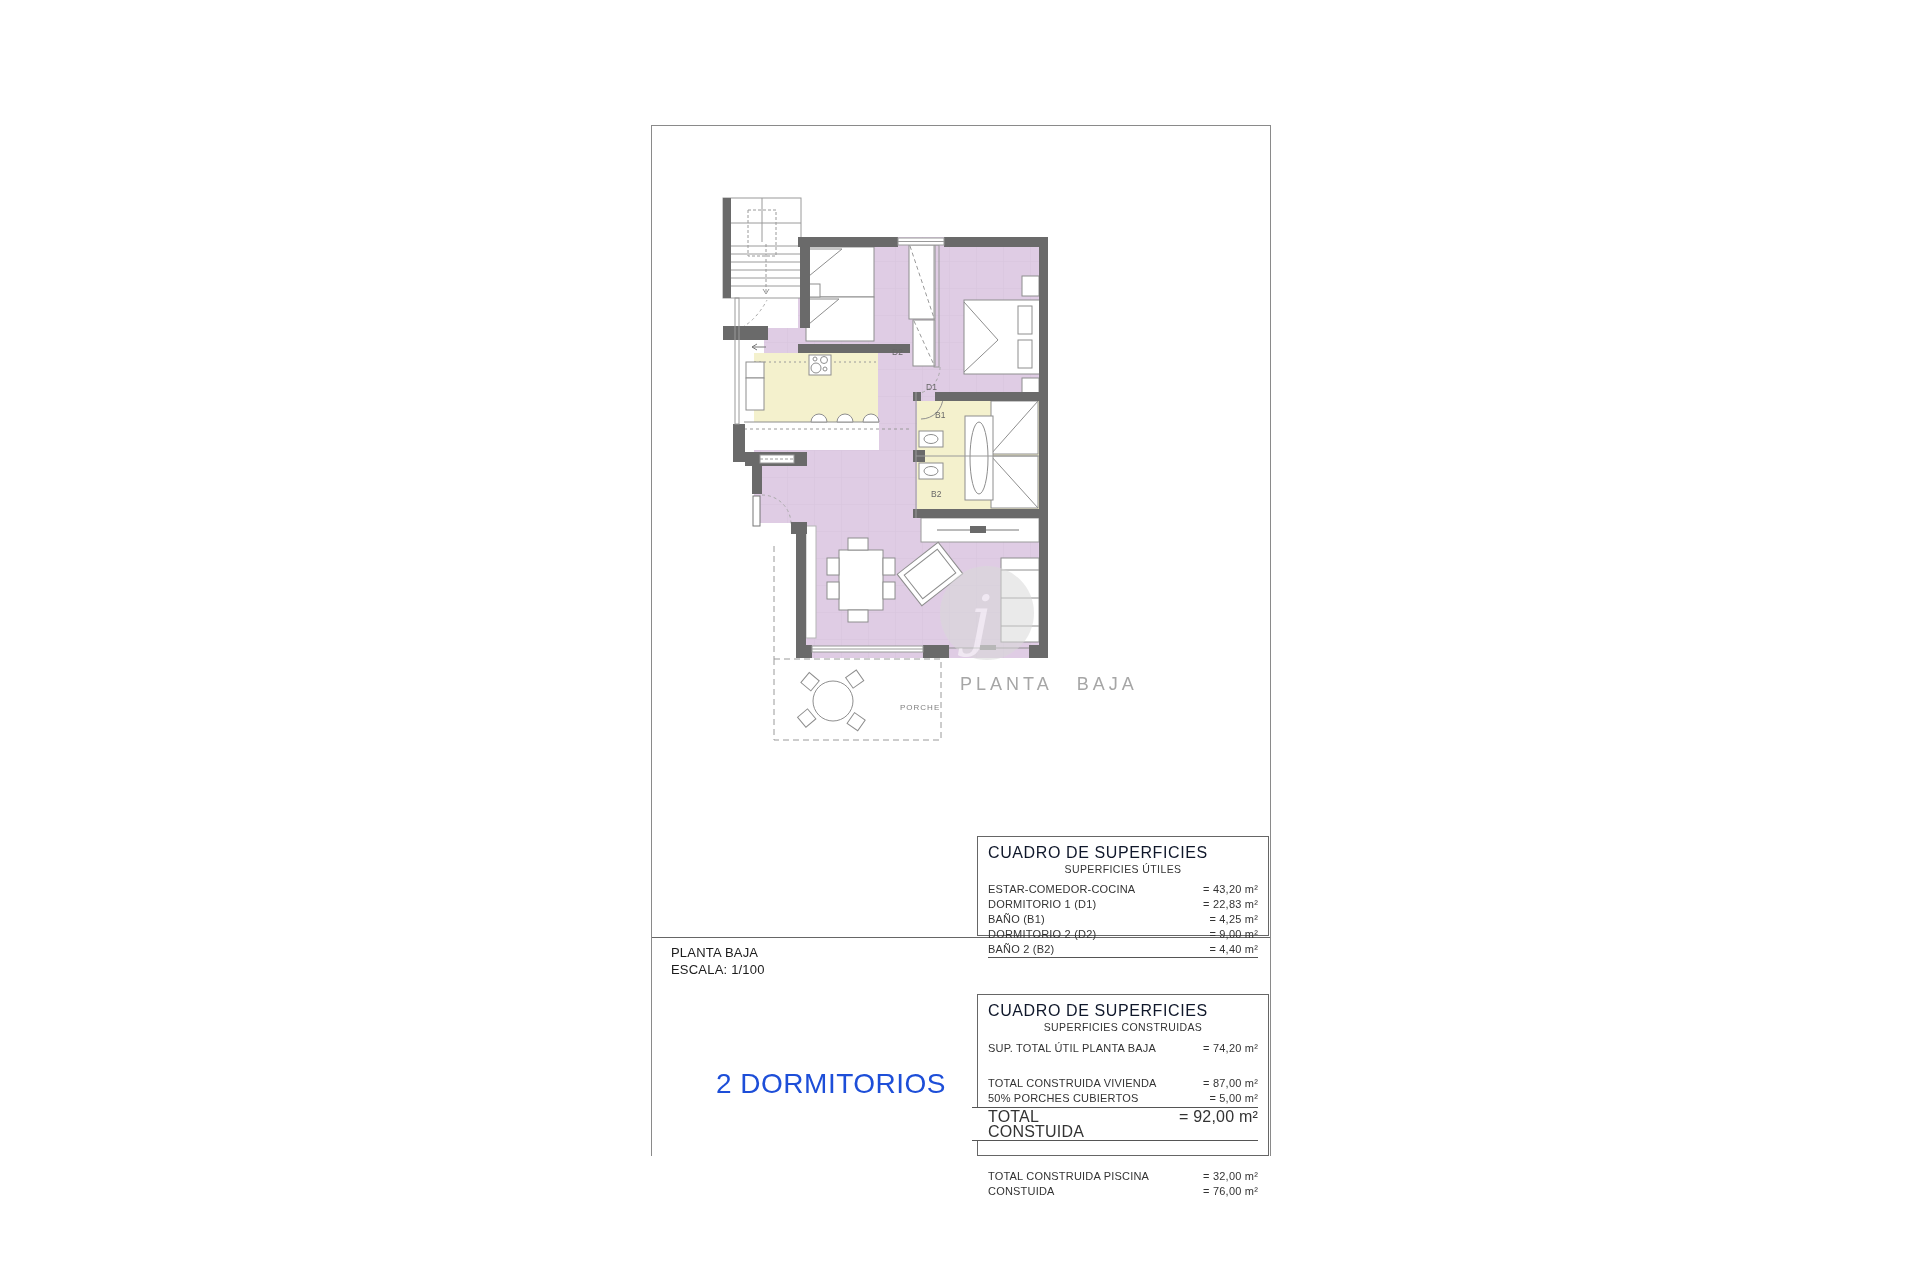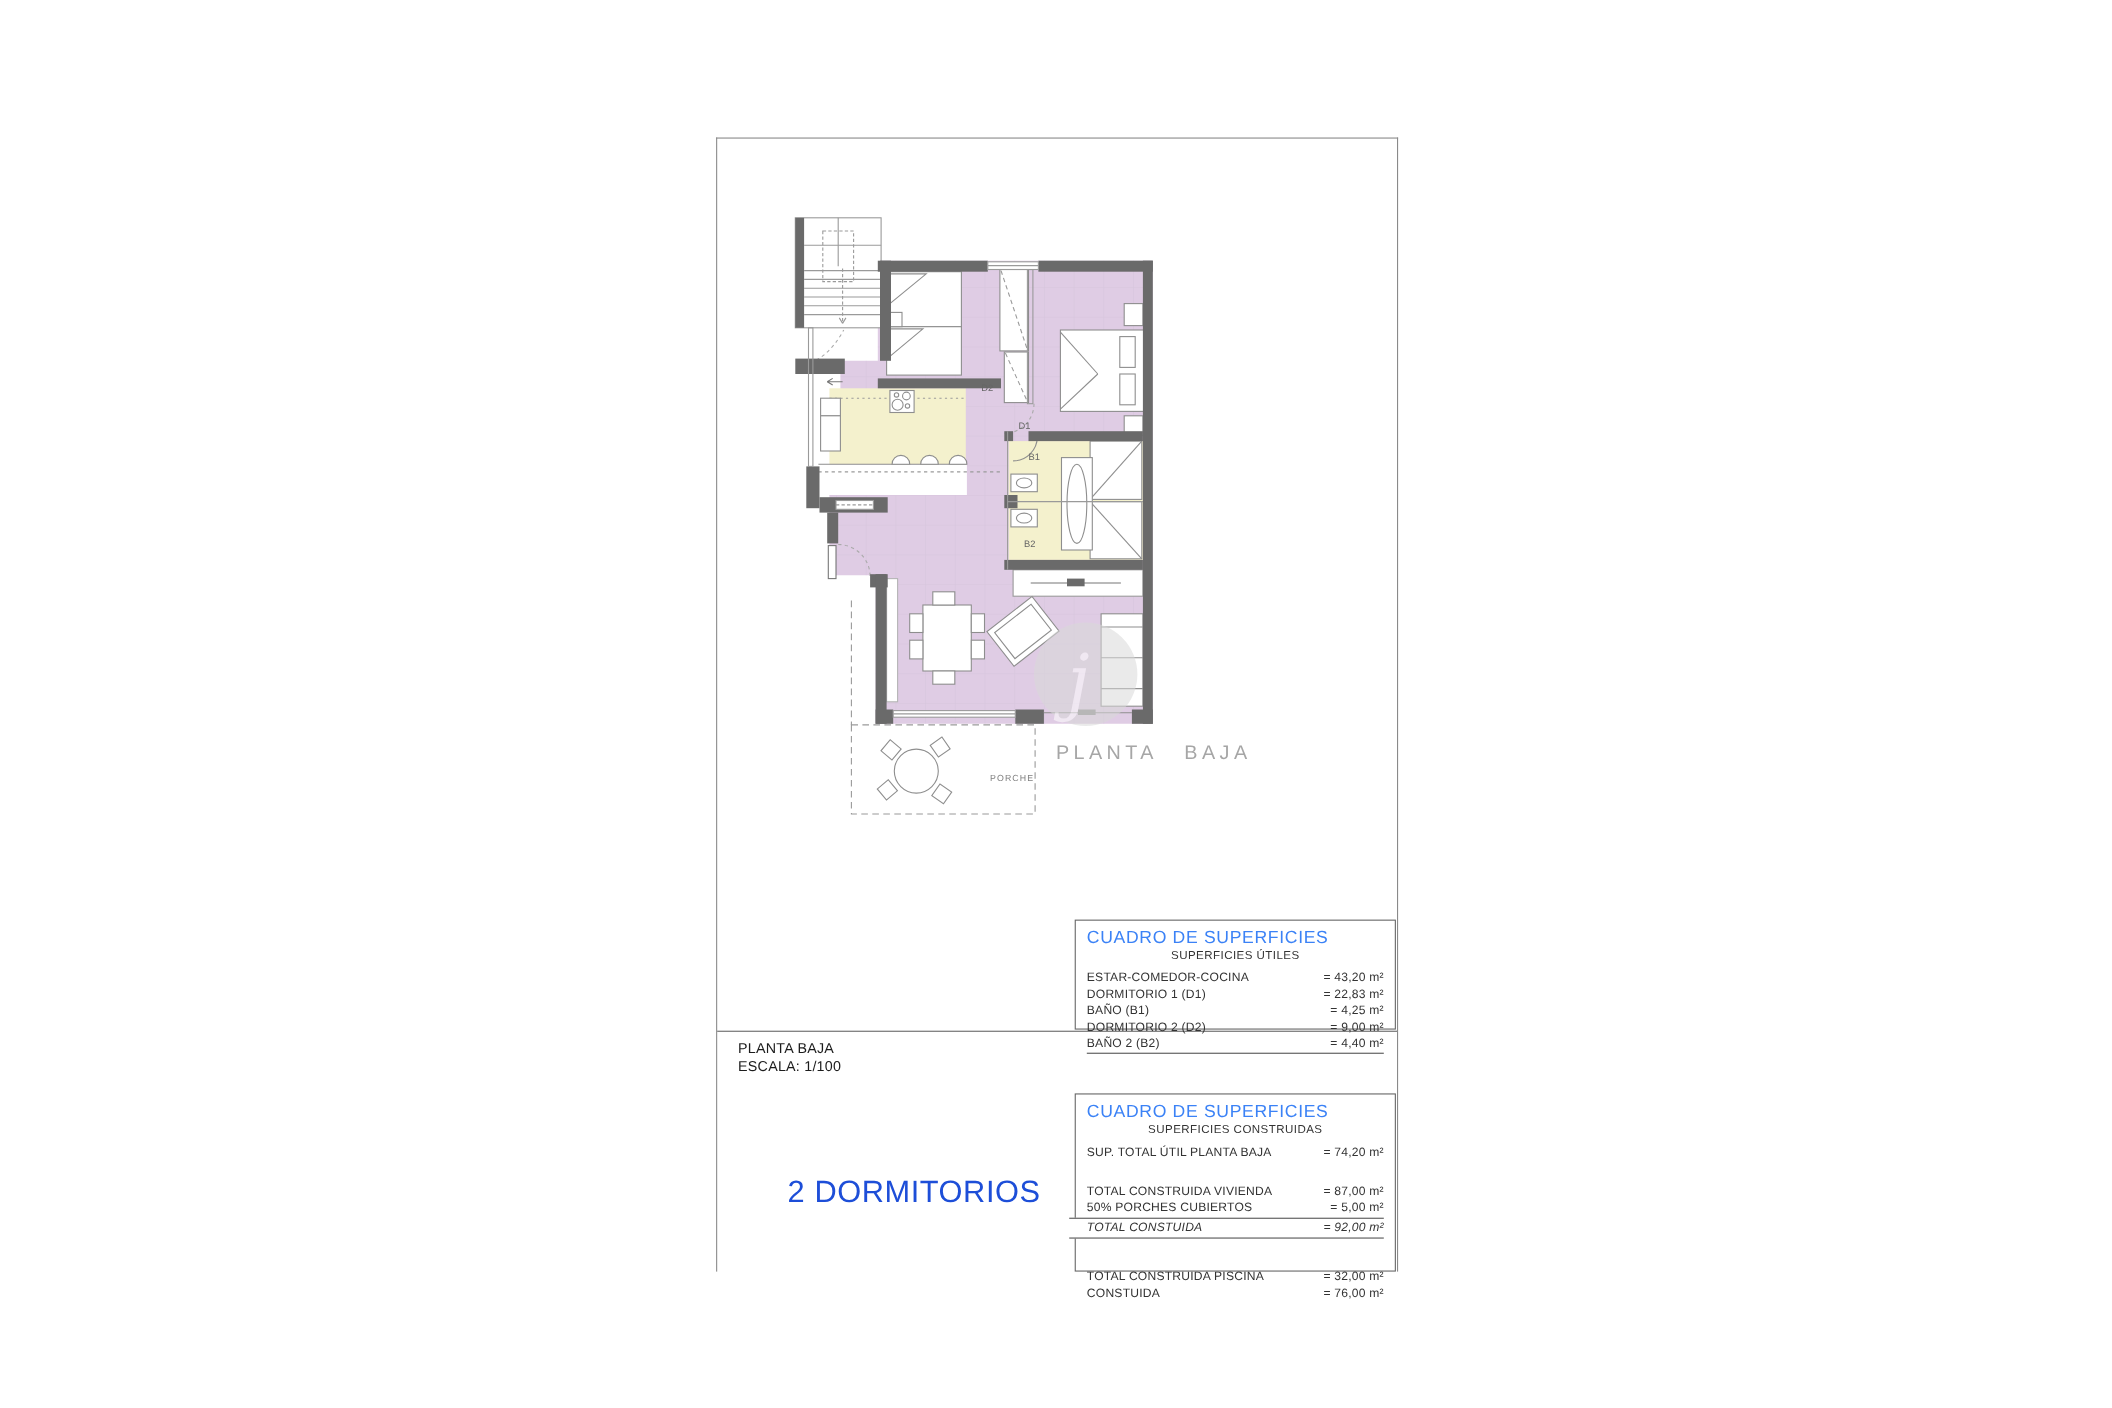--- a/index.html
+++ b/index.html
@@ -12,31 +12,31 @@
               letter-spacing:4px;word-spacing:16px;white-space:nowrap;}
   .divider{position:absolute;left:0;top:811px;width:618px;height:1px;background:#666;}
   .scale-block{position:absolute;left:19px;top:818px;font-size:13px;color:#1c1c1c;
                line-height:17px;letter-spacing:.2px;}
   .type-label{position:absolute;left:64px;top:942px;font-size:28px;color:#1d4ed8;
               letter-spacing:.5px;white-space:nowrap;}
   .sup-table{position:absolute;left:325px;width:292px;border:1px solid #666;
              box-sizing:border-box;background:#fff;padding:7px 10px 0 10px;}
   .sup-table.utiles{top:710px;height:100px;}
   .sup-table.construidas{top:868px;height:162px;}
-  .t-title{font-size:16px;color:#3b82f6;letter-spacing:.6px;white-space:nowrap;}
+  .t-title{font-size:16px;color:#0f172a;letter-spacing:.6px;white-space:nowrap;}
   .t-sub{font-size:10.5px;color:#333;letter-spacing:.4px;margin-top:1px;text-align:center;}
   .trow{display:flex;justify-content:space-between;font-size:11px;color:#333;
         line-height:15px;letter-spacing:.2px;gap:46px;}
   .trow .val{text-align:center;white-space:nowrap;}
   .rows-utiles{margin-top:7px;}
   .trow.underline{border-bottom:1px solid #555;}
   .gap8{height:8px;} .gap20{height:20px;}
   .total-band{border-top:1px solid #555;border-bottom:1px solid #555;
               margin:1px 0 0 -16px;padding:1px 0 1px 16px;background:#fff;}
-  .total-band .trow{font-size:11px;font-style:italic;}
+  .total-band .trow{font-size:16px;}
 </style>
 </head>
 <body>
 
 <div class="page">
   <div class="sheet">
 
     <svg class="plan-svg" width="618" height="1030" viewBox="0 0 618 1030">
       <defs>
         <pattern id="tilegrid" width="27" height="27" patternUnits="userSpaceOnUse">

